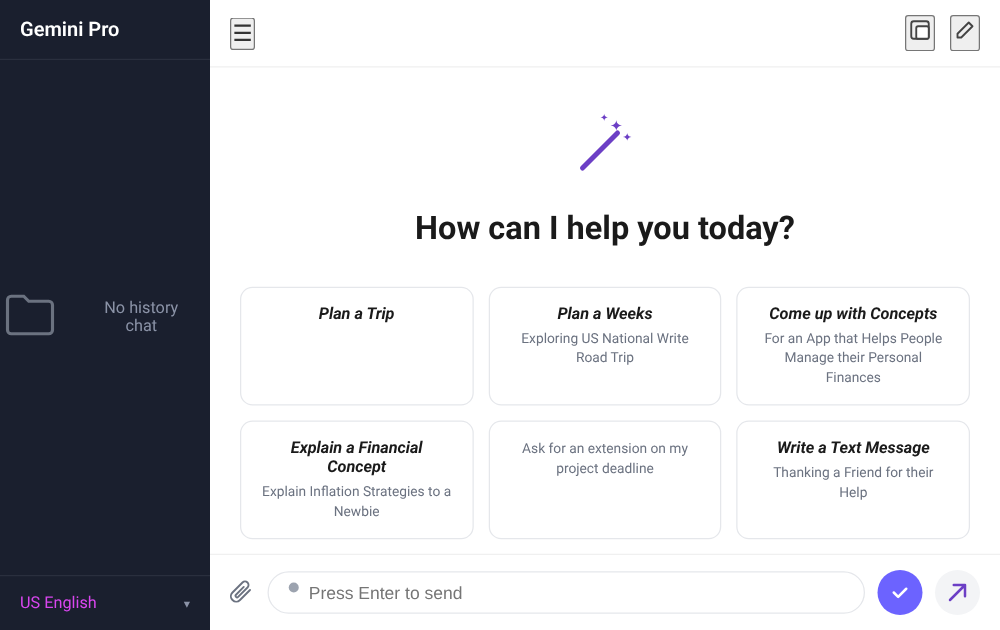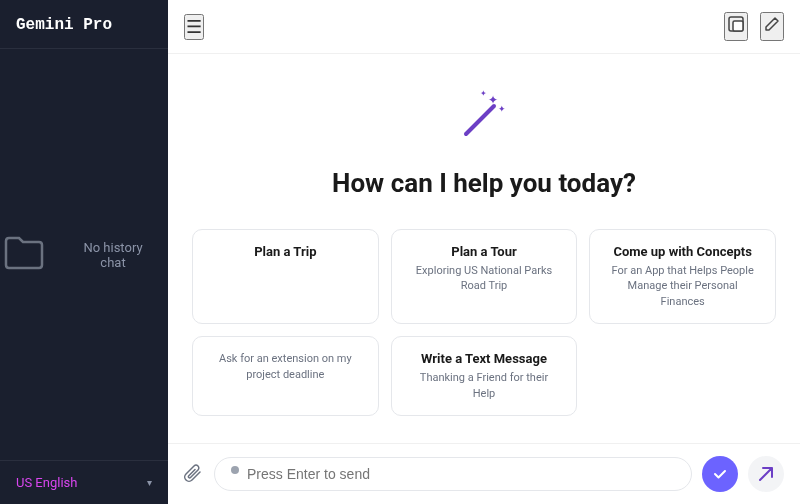--- a/index.html
+++ b/index.html
@@ -18,21 +18,20 @@
     }
     .sidebar-header {
       width: 100%;
       padding: 14px 16px;
       border-bottom: 1px solid #2a2f3e;
     }
     .sidebar-title {
       color: #fff;
       font-size: 16px;
       font-weight: 600;
-      font-family: Liberation Mono, monospace;
     }
     .sidebar-content {
       flex: 1;
       display: flex;
       flex-direction: row;
       align-items: center;
       justify-content: center;
       gap: 10px;
     }
     .folder-icon svg {
@@ -133,20 +132,21 @@
       padding: 14px 16px;
       cursor: pointer;
       transition: border-color 0.15s;
     }
     .card-title {
       font-size: 13px;
       font-weight: 700;
       color: #1a1a1a;
       margin-bottom: 4px;
       text-align: center;
+      font-style: italic;
     }
     .card-desc {
       font-size: 11px;
       color: #6b7280;
       text-align: center;
       line-height: 1.4;
     }
 
     
     .input-bar {
@@ -267,26 +267,30 @@
         <text x="28" y="12" font-size="8" fill="#6c3fc5">✦</text>
       </svg>
     </div>
     <h1 class="hero-title">How can I help you today?</h1>
 
     <div class="cards-grid">
     <div class="card">
       <div class="card-title">Plan a Trip</div>
     </div>
         <div class="card">
-      <div class="card-title">Plan a Tour</div>
-      <div class="card-desc">Exploring US National Parks Road Trip</div>
+      <div class="card-title">Plan a Weeks</div>
+      <div class="card-desc">Exploring US National Write Road Trip</div>
     </div>
         <div class="card">
       <div class="card-title">Come up with Concepts</div>
       <div class="card-desc">For an App that Helps People Manage their Personal Finances</div>
+    </div>
+        <div class="card">
+      <div class="card-title">Explain a Financial Concept</div>
+      <div class="card-desc">Explain Inflation Strategies to a Newbie</div>
     </div>
         <div class="card">
       <div class="card-desc">Ask for an extension on my project deadline</div>
     </div>
         <div class="card">
       <div class="card-title">Write a Text Message</div>
       <div class="card-desc">Thanking a Friend for their Help</div>
     </div>
       </div>
   </div>

